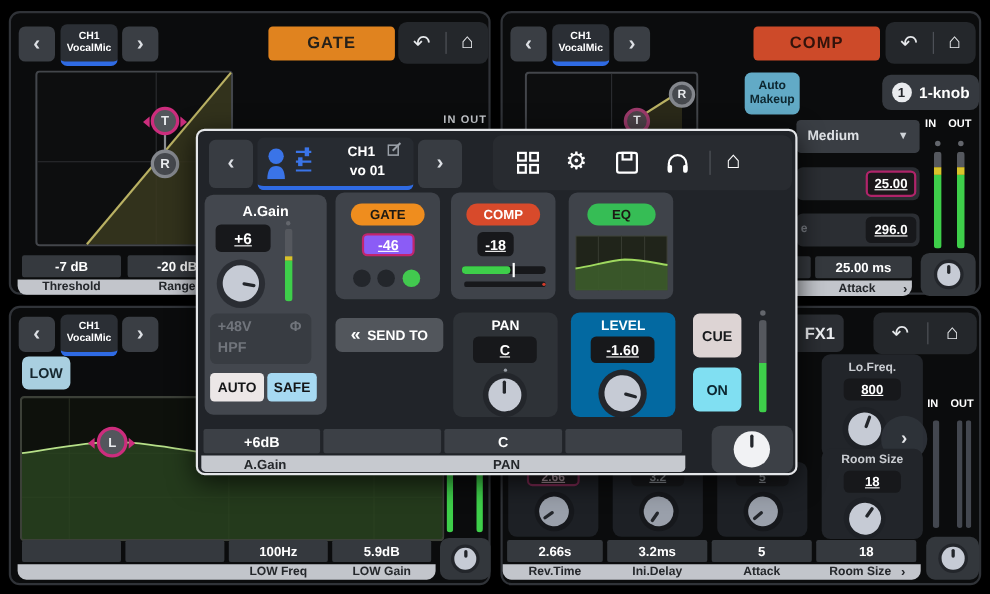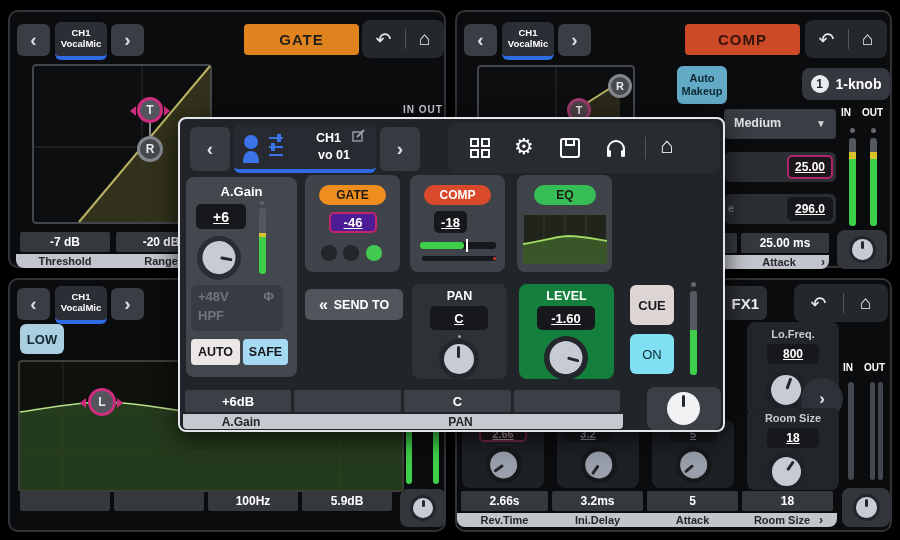--- a/index.html
+++ b/index.html
@@ -184,20 +184,24 @@
         <div style="height:100%;background:#3ecf4a;"></div>
       </div>
     <div class="meter" style="left:423px;top:140px;width:6px;height:64px;">
         <div style="height:100%;background:#3ecf4a;"></div>
       </div>
 
     <div class="cell" style="left:10px;top:211px;width:90px;height:20px;"></div>
     <div class="cell" style="left:104px;top:211px;width:90px;height:20px;"></div>
     <div class="cell" style="left:198px;top:211px;width:90px;height:20px;">100Hz</div>
     <div class="cell" style="left:292px;top:211px;width:90px;height:20px;">5.9dB</div>
+    <div class="lblstrip" style="left:6px;top:233px;width:380px;height:14px;">
+      <span style="left:192px;width:90px;">LOW Freq</span>
+      <span style="left:286px;width:90px;">LOW Gain</span>
+    </div>
     <div class="knobbtn" style="left:390px;top:209px;width:46px;height:38px;">
       <div class="knob" style="left:10px;top:6px;width:26px;height:26px;background:#23262b;">
           <div class="face" style="transform:rotate(0deg);"></div>
         </div>
     </div>
   </div>
 
   <div class="panel" style="left:455px;top:278px;width:437px;height:254px;">
     <div class="abs flex" style="left:238px;top:6px;width:72px;height:34px;background:#2b2e33;border-radius:6px;font-weight:bold;font-size:15px;color:#eceef1;justify-content:flex-end;padding-right:8px;">FX1</div>
     <div class="navact abs" style="left:337px;top:4px;width:94px;height:38px;">
@@ -206,21 +210,21 @@
       <span style="font-size:19px;">⌂</span>
     </div>
 
     <div class="abs" style="left:5px;top:140px;width:82px;height:68px;background:#1d2025;border-radius:8px;">
       <div class="vbox" style="left:17px;top:6px;width:48px;height:16px;font-size:11px;background:#1b171a;border:2px solid #77274e;color:#a9929c;">2.66</div>
       <div class="knob" style="left:24px;top:27px;width:36px;height:36px;background:#16181c;">
           <div class="face" style="background:#9aa0ab;transform:rotate(-125deg);"></div>
         </div>
     </div>
     <div class="abs" style="left:100px;top:140px;width:82px;height:68px;background:#1d2025;border-radius:8px;">
-      <div class="vbox" style="left:7px;top:6px;width:48px;height:16px;font-size:11px;color:#8c9096;">3.2</div>
+      <div class="vbox" style="left:17px;top:6px;width:48px;height:16px;font-size:11px;color:#8c9096;">3.2</div>
       <div class="knob" style="left:24px;top:27px;width:36px;height:36px;background:#16181c;">
           <div class="face" style="background:#9aa0ab;transform:rotate(-145deg);"></div>
         </div>
     </div>
     <div class="abs" style="left:195px;top:140px;width:82px;height:68px;background:#1d2025;border-radius:8px;">
       <div class="vbox" style="left:17px;top:6px;width:48px;height:16px;font-size:11px;color:#8c9096;">5</div>
       <div class="knob" style="left:24px;top:27px;width:36px;height:36px;background:#16181c;">
           <div class="face" style="background:#9aa0ab;transform:rotate(-130deg);"></div>
         </div>
     </div>
@@ -339,21 +343,21 @@
         <span class="abs" style="left:7px;top:4px;font-size:13px;font-weight:bold;color:#71757c;">+48V</span>
         <span class="abs" style="right:9px;top:4px;font-size:13px;font-weight:bold;color:#71757c;">Φ</span>
         <span class="abs" style="left:7px;top:23px;font-size:13px;font-weight:bold;color:#71757c;">HPF</span>
       </div>
       <div class="abs flex" style="left:5px;top:162px;width:49px;height:26px;background:#ece7e7;border-radius:4px;color:#141517;font-size:12.5px;font-weight:bold;">AUTO</div>
       <div class="abs flex" style="left:57px;top:162px;width:45px;height:26px;background:#a6d9f2;border-radius:4px;color:#141517;font-size:12.5px;font-weight:bold;">SAFE</div>
     </div>
 
     <div class="card" style="left:125px;top:56px;width:95px;height:97px;">
       <div class="pill" style="left:14px;top:10px;width:67px;height:20px;background:#ef8d1e;">GATE</div>
-      <div class="vbox" style="left:24px;top:37px;width:48px;height:21px;font-size:13px;background:#4c1d95;border:2px solid #c2256e;">-46</div>
+      <div class="vbox" style="left:24px;top:37px;width:48px;height:21px;font-size:13px;background:#8b5cf6;border:2px solid #c2256e;">-46</div>
       <span class="abs" style="left:16px;top:70px;width:16px;height:16px;border-radius:50%;background:#23262b;"></span>
       <span class="abs" style="left:38px;top:70px;width:16px;height:16px;border-radius:50%;background:#23262b;"></span>
       <span class="abs" style="left:61px;top:70px;width:16px;height:16px;border-radius:50%;background:#42c94f;"></span>
     </div>
 
     <div class="card" style="left:230px;top:56px;width:95px;height:97px;">
       <div class="pill" style="left:14px;top:10px;width:67px;height:20px;background:#d84a2b;color:#fff;">COMP</div>
       <div class="vbox" style="left:24px;top:36px;width:33px;height:22px;font-size:13px;">-18</div>
       <div class="abs" style="left:10px;top:67px;width:76px;height:7px;background:#17181b;border-radius:3px;">
         <div class="abs" style="left:0;top:0;width:58%;height:100%;background:#3ecf4a;border-radius:3px;"></div>
@@ -384,30 +388,30 @@
 
     <div class="card" style="left:232px;top:165px;width:95px;height:95px;background:#2e3237;">
       <div class="abs" style="left:0;top:5px;width:100%;text-align:center;font-size:12.5px;font-weight:bold;">PAN</div>
       <div class="vbox" style="left:18px;top:22px;width:58px;height:24px;font-size:13px;">C</div>
       <span class="dot" style="left:46px;top:51px;width:3px;height:3px;background:#9aa0a8;"></span>
       <div class="knob" style="left:27px;top:55px;width:40px;height:40px;background:#23262b;">
           <div class="face" style="transform:rotate(0deg);"></div>
         </div>
     </div>
 
-    <div class="card" style="left:339px;top:165px;width:95px;height:95px;background:#15803d;">
+    <div class="card" style="left:339px;top:165px;width:95px;height:95px;background:#0369a1;">
       <div class="abs" style="left:0;top:5px;width:100%;text-align:center;font-size:12.5px;font-weight:bold;">LEVEL</div>
       <div class="vbox" style="left:18px;top:22px;width:58px;height:24px;font-size:13px;">-1.60</div>
       <div class="knob" style="left:25px;top:52px;width:44px;height:44px;background:#23262b;">
           <div class="face" style="transform:rotate(105deg);"></div>
         </div>
     </div>
 
     <div class="abs flex" style="left:450px;top:166px;width:44px;height:40px;background:#ddd4d4;border-radius:6px;color:#17191c;font-weight:bold;font-size:13px;">CUE</div>
-    <div class="abs flex" style="left:450px;top:215px;width:44px;height:40px;background:#80dff2;border-radius:6px;color:#0c2630;font-weight:normal;font-size:13px;">ON</div>
+    <div class="abs flex" style="left:450px;top:215px;width:44px;height:40px;background:#80dff2;border-radius:6px;color:#0c2630;font-weight:bold;font-size:13px;">ON</div>
     <span class="dot" style="left:511px;top:163px;"></span>
     <div class="meter" style="left:510px;top:172px;width:7px;height:84px;">
       <div style="height:46%;background:#55585e;"></div>
         <div style="height:54%;background:#3ecf4a;"></div>
     </div>
 
     <div class="cell" style="left:5px;top:271px;width:106px;height:22px;font-size:13px;background:#3c4046;">+6dB</div>
     <div class="cell" style="left:114px;top:271px;width:107px;height:22px;background:#3c4046;"></div>
     <div class="cell" style="left:224px;top:271px;width:107px;height:22px;font-size:13px;background:#3c4046;">C</div>
     <div class="cell" style="left:334px;top:271px;width:106px;height:22px;background:#3c4046;"></div>

